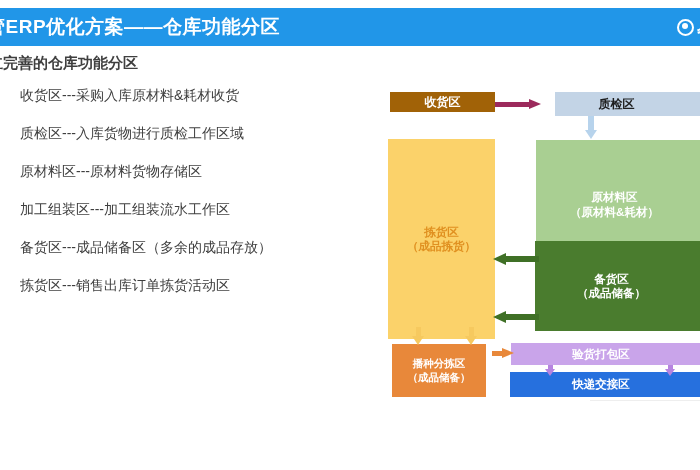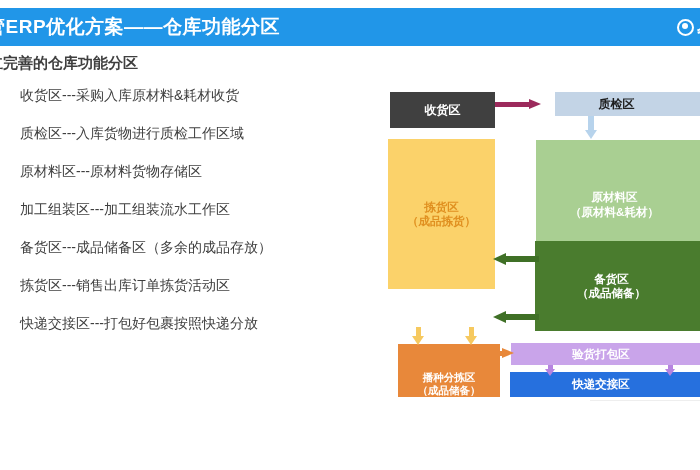--- a/index.html
+++ b/index.html
@@ -41,29 +41,29 @@
 
   
   .diagram{position:absolute;left:380px;top:54px;width:320px;height:360px;}
   .box{
     position:absolute;box-sizing:border-box;display:flex;flex-direction:column;
     align-items:center;justify-content:center;text-align:center;
     font-weight:bold;line-height:1.25;
   }
 
   
-  #box-shouhuo{left:10px;top:38px;width:105px;height:36px;background:#404040;color:#ffffff;font-size:12px;}
+  #box-shouhuo{left:10px;top:38px;width:105px;height:20px;background:#a16207;color:#ffffff;font-size:12px;}
   #box-zhijian{left:175px;top:38px;width:155px;height:24px;background:#c3d4e6;color:#1d1d1d;font-size:12px;
                 padding-right:32px;}
-  #box-jianhuo{left:8px;top:85px;width:107px;height:150px;background:#fbd26a;color:#e09020;font-size:11.5px;}
+  #box-jianhuo{left:8px;top:85px;width:107px;height:200px;background:#fbd26a;color:#e09020;font-size:11.5px;}
   #box-yuancailiao{left:155px;top:85px;width:175px;height:131px;background:#a9cf92;color:#ffffff;font-size:11.5px;
                    border:1.6px solid #ffffff;padding-right:16px;}
   #box-beihuo{left:155px;top:187px;width:175px;height:90px;background:#4a7c2e;color:#ffffff;font-size:11.5px;
               padding-right:22px;}
-  #box-bozhong{left:18px;top:290px;width:102px;height:53px;background:#e8883a;color:#ffffff;font-size:10.5px;justify-content:flex-end;}
+  #box-bozhong{left:12px;top:290px;width:94px;height:53px;background:#e8883a;color:#ffffff;font-size:10.5px;}
   #box-yanhuo{left:130px;top:288px;width:200px;height:24px;background:#c9a4ea;color:#ffffff;font-size:11.5px;
               padding-right:18px;border:1.4px solid #ffffff;}
   #box-kuaidi{left:130px;top:318px;width:200px;height:25px;background:#2670de;color:#ffffff;font-size:11.5px;
               padding-right:18px;}
 
   
   .arrow{position:absolute;}
   
   #arr-shouhuo-zhijian{left:115px;top:45px;width:48px;height:10px;}
   #arr-shouhuo-zhijian .shaft{position:absolute;left:0;top:2.5px;width:36px;height:5px;background:#9c2a5c;}
@@ -113,21 +113,20 @@
 
 <div class="left">
   <div class="lead">立完善的仓库功能分区</div>
   <div class="bullets">
     <div class="bullet">收货区---采购入库原材料&amp;耗材收货</div>
     <div class="bullet">质检区---入库货物进行质检工作区域</div>
     <div class="bullet">原材料区---原材料货物存储区</div>
     <div class="bullet">加工组装区---加工组装流水工作区</div>
     <div class="bullet">备货区---成品储备区（多余的成品存放）</div>
     <div class="bullet">拣货区---销售出库订单拣货活动区</div>
-    <div class="bullet">快递交接区---打包好包裹按照快递分放</div>
   </div>
 </div>
 
 <div class="diagram">
 
   <div class="box" id="box-shouhuo">
     <span>收货区</span>
   </div>
 
   <div class="box" id="box-zhijian">

